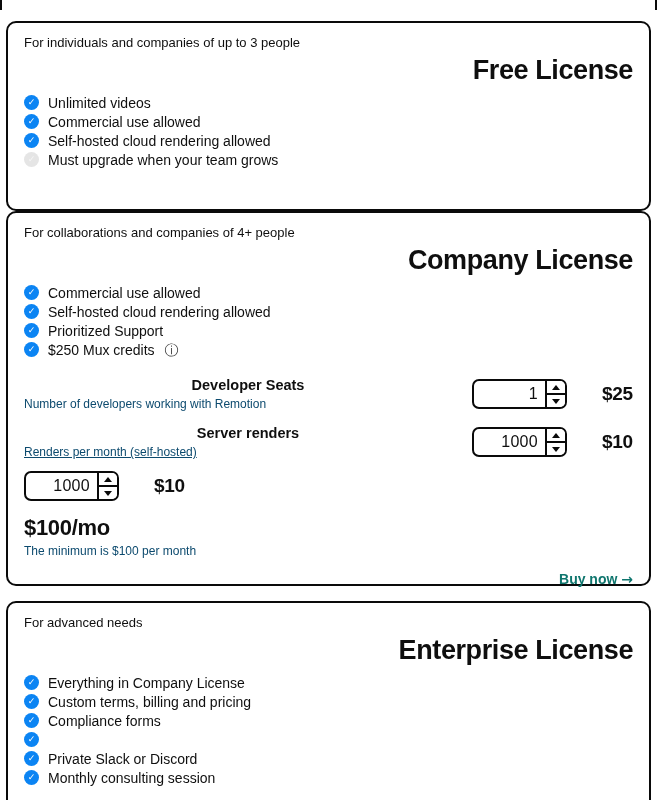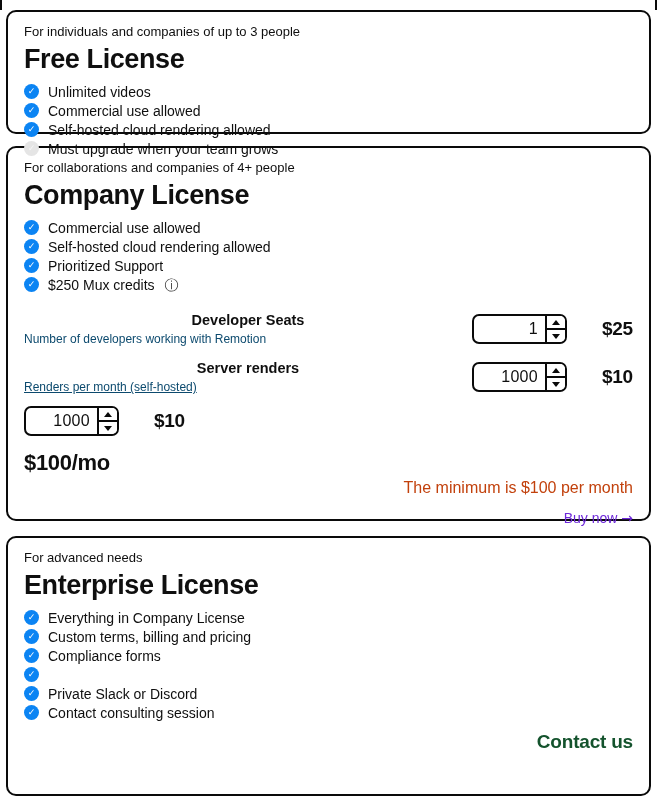--- a/index.html
+++ b/index.html
@@ -11,28 +11,28 @@
   }
   .prev-card-edge {
     width: 100%; height: 10px;
     border-left: 2px solid #0a0a0a; border-right: 2px solid #0a0a0a;
   }
   .card {
     margin: 0 6px; background: #fff;
     border: 2px solid #0a0a0a; border-radius: 10px;
     padding: 11px 16px 10px;
   }
-  .card.free       { height: 124px; }
-  .card.company    { height: 375px; margin-top: 12px; }
+  .card.free       { height: 190px; margin-top: 11px; }
+  .card.company    { height: 375px; }
   .card.enterprise { height: 260px; margin-top: 15px; }
 
   .tagline { font-size: 13px; line-height: 18px; color: #0f0f0f; }
   .card-title {
     font-size: 27px; line-height: 34px; font-weight: 800;
-    letter-spacing: -0.4px; margin: 1px 0 6px;
+    letter-spacing: -0.4px; margin: 1px 0 6px; text-align: right;
   }
 
   ul.features { list-style: none; margin-top: 6px; }
   li.feature { display: flex; align-items: center; gap: 9px; height: 19px; font-size: 14px; }
   .check {
     flex: 0 0 15px; width: 15px; height: 15px; border-radius: 50%;
     background: #0b84f3; color: #fff;
     display: inline-flex; align-items: center; justify-content: center;
     font-family: "DejaVu Sans", sans-serif;
     font-size: 9px; font-weight: 700; line-height: 1;
@@ -64,23 +64,23 @@
   .spin-btn {
     flex: 1; display: flex; align-items: center; justify-content: center;
     background: #fff; border: none; padding: 0; cursor: pointer;
   }
   .spin-btn.up { border-bottom: 2px solid #0a0a0a; }
   .tri-up   { width: 0; height: 0; border-left: 4px solid transparent; border-right: 4px solid transparent; border-bottom: 5px solid #0a0a0a; }
   .tri-down { width: 0; height: 0; border-left: 4px solid transparent; border-right: 4px solid transparent; border-top: 5px solid #0a0a0a; }
   .row-price { width: 52px; flex: 0 0 52px; margin-left: 14px; text-align: right; font-size: 19px; font-weight: 700; letter-spacing: -0.2px; }
 
   .total-line { text-align: left; margin-top: 14px; font-size: 22px; font-weight: 800; letter-spacing: -0.3px; }
-  .total-note { text-align: right; margin-top: 3px; font-size: 16px; color: #c2410c; }
+  .total-note { margin-top: 3px; font-size: 12px; color: #0c4a6e; }
   .buy-row { text-align: right; margin-top: 12px; }
-  .buy-link { color: #6d28d9; font-size: 14px; font-weight: 400; cursor: pointer; text-decoration: none; }
+  .buy-link { color: #0f766e; font-size: 14px; font-weight: 700; cursor: pointer; text-decoration: none; }
   .buy-arrow { font-family: "DejaVu Sans", sans-serif; }
 
   .contact-row { text-align: right; margin-top: 9px; }
   .contact-link { font-size: 19px; font-weight: 800; color: #14532d; cursor: pointer; letter-spacing: -0.2px; }
 </style>
 </head>
 <body>
 
 <div class="page">
 
@@ -239,21 +239,21 @@
         </li>
 
         <li class="feature">
           <span class="check">✓</span>
           <span class="feature-label">Private Slack or Discord</span>
 
         </li>
 
         <li class="feature">
           <span class="check">✓</span>
-          <span class="feature-label">Contact consulting session</span>
+          <span class="feature-label">Monthly consulting session</span>
 
         </li>
       </ul>
     <div class="contact-row">
       <span class="contact-link">Contact us</span>
     </div>
   </section>
 
 </div>
 

